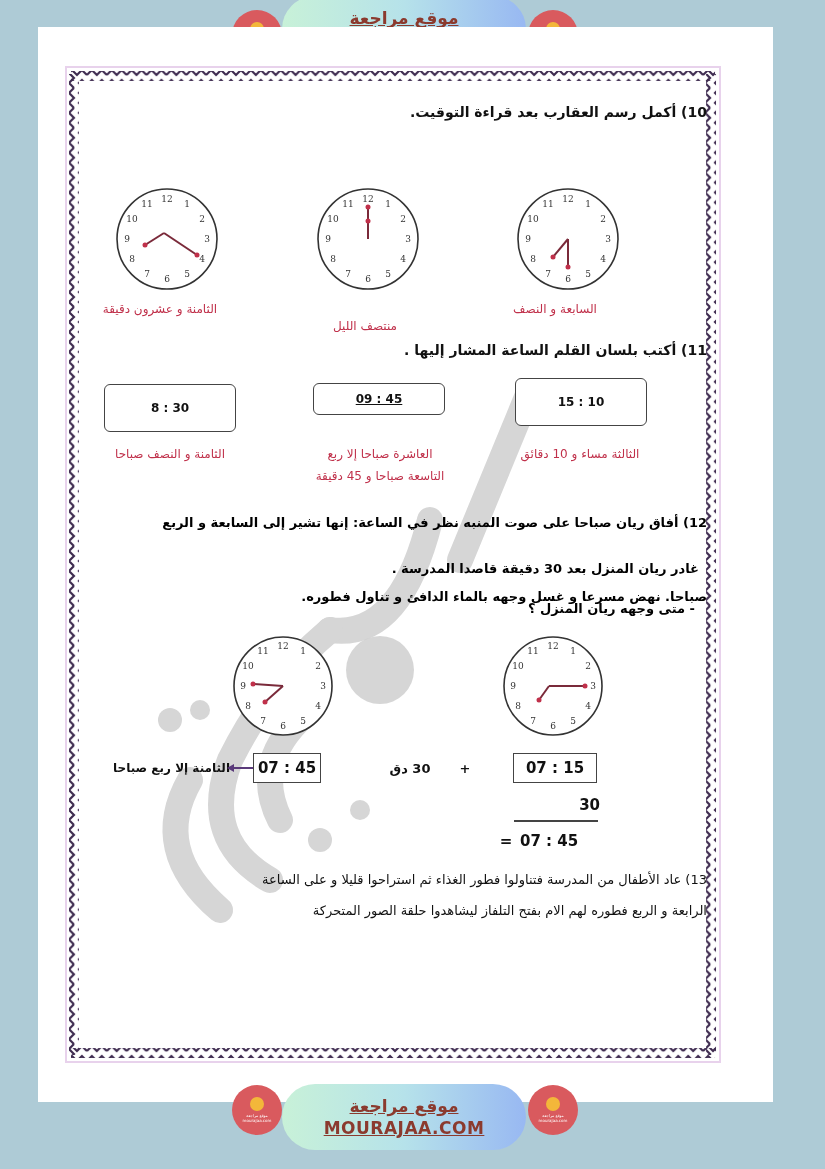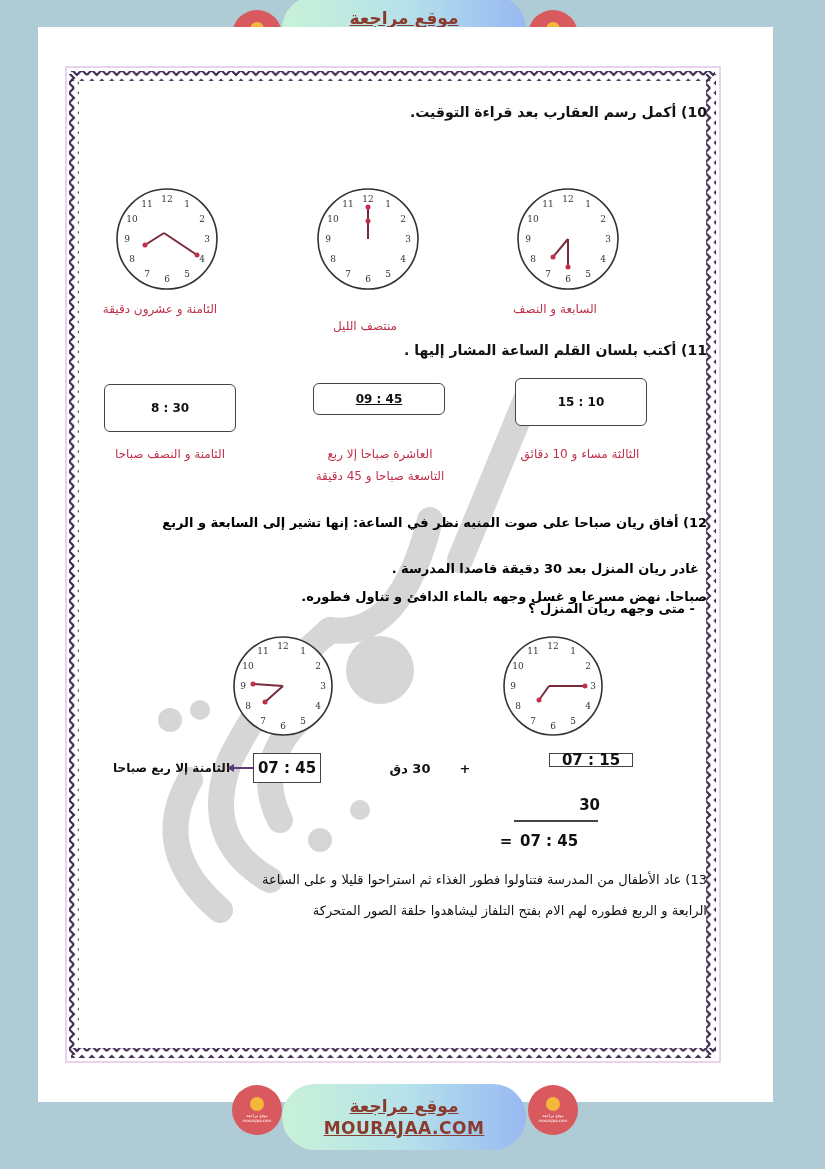--- a/index.html
+++ b/index.html
@@ -230,21 +230,21 @@
 <div class="plain" style="right:595px; top:755px; width:140px; font-weight:bold; font-size:12px; white-space:nowrap;">الثامنة إلا ربع صباحا</div>
 <svg style="position:absolute; left:227px; top:763px;" width="26" height="10" viewBox="0 0 26 10">
   <line x1="4" y1="5" x2="26" y2="5" stroke="#5a3a7a" stroke-width="2"></line>
   <path d="M0 5 L7 1 L7 9 Z" fill="#5a3a7a"></path>
 </svg>
 <div class="sq-box" style="left:253px; top:753px; width:68px; height:30px;">07 : 45</div>
 
 <div class="plain" style="left:380px; top:755px; width:60px; text-align:center; font-weight:bold; font-size:13px;">30 دق</div>
 <div class="plain" style="left:455px; top:755px; width:20px; text-align:center; font-weight:bold;">+</div>
 
-<div class="sq-box" style="left:513px; top:753px; width:84px; height:14px;margin-left:36px;">07 : 15</div>
+<div class="sq-box" style="left:513px; top:753px; width:84px; height:30px;">07 : 15</div>
 
 <div class="plain" style="left:540px; top:792px; width:60px; text-align:right; font-weight:bold; font-size:15px;">30</div>
 <div style="position:absolute; left:514px; top:820px; width:84px; height:1.5px; background:#444;"></div>
 <div class="plain" style="left:496px; top:828px; width:20px; text-align:center; font-weight:bold; font-size:15px;">=</div>
 <div class="plain" style="left:520px; top:828px; width:80px; text-align:left; font-weight:bold; font-size:15px; direction:ltr;">07 : 45</div>
 
 <div class="plain" style="right:118px; top:866px; width:600px; white-space:nowrap;">13) عاد الأطفال من المدرسة فتناولوا فطور الغذاء ثم استراحوا قليلا و على الساعة</div>
 <div class="plain" style="right:118px; top:897px; width:600px; white-space:nowrap;">الرابعة و الربع فطوره لهم الام بفتح التلفاز ليشاهدوا حلقة الصور المتحركة</div>
 
 <div class="badge" style="left:232px; top:1085px;">

